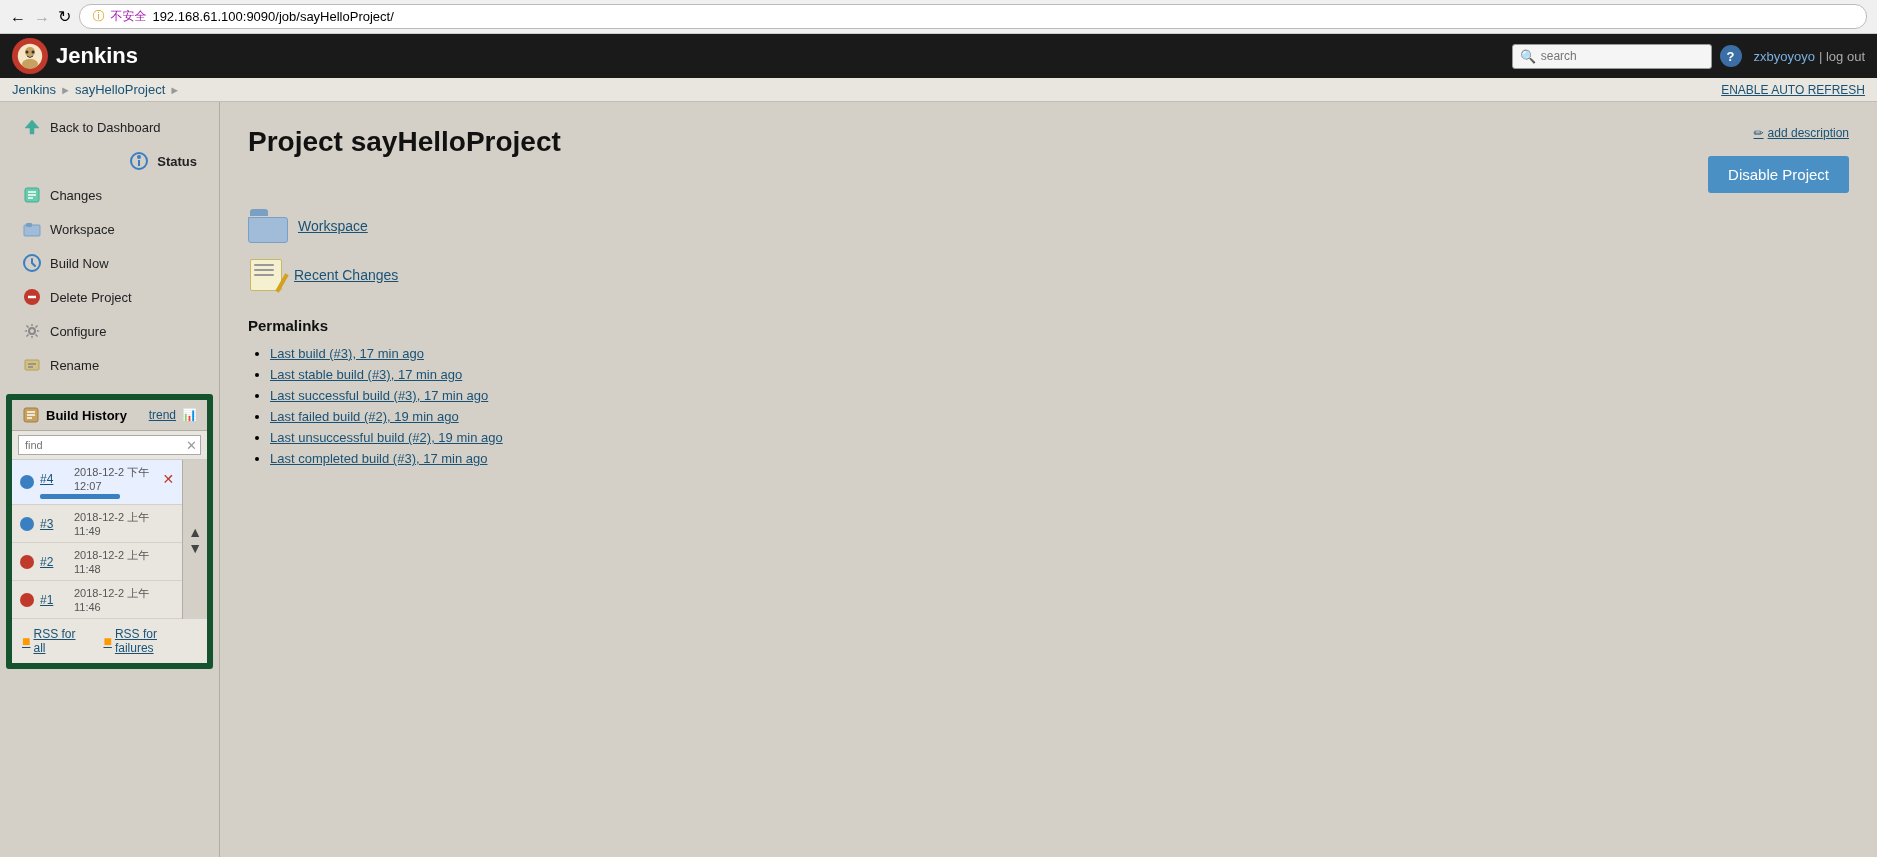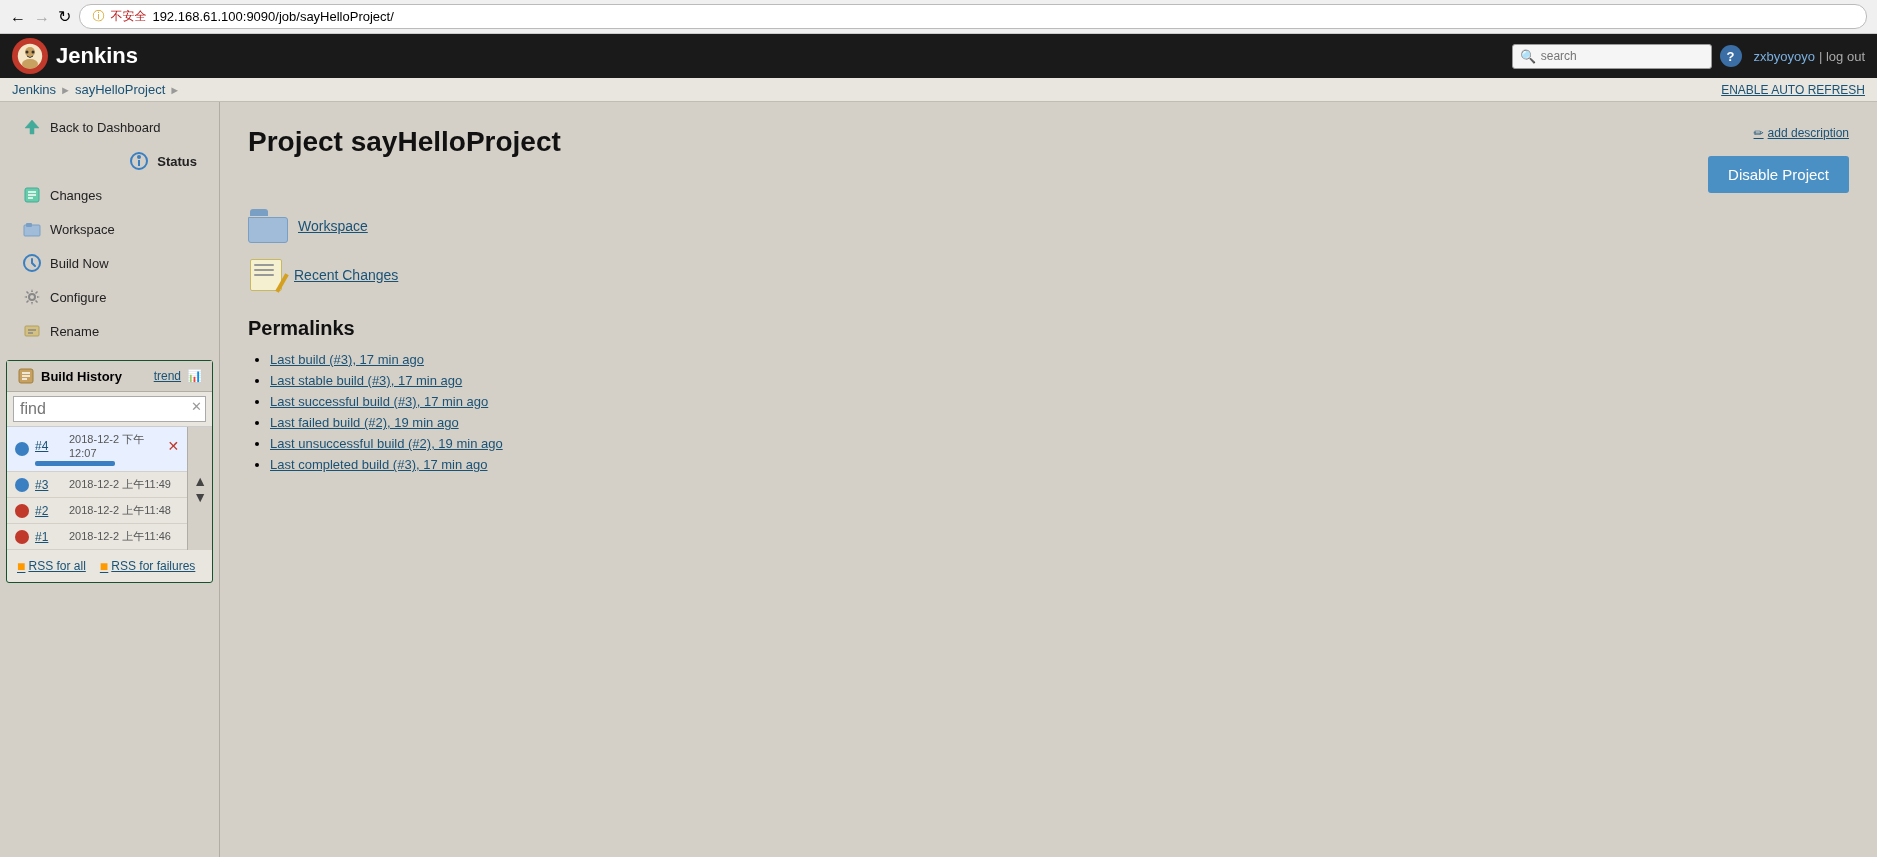--- a/index.html
+++ b/index.html
@@ -127,21 +127,21 @@
       display: flex;
       align-items: center;
       justify-content: center;
       flex-shrink: 0;
     }
 
     
     #build-history {
       margin: 12px 6px 0;
       background: #e8e6df;
-      border: 1px solid #14532d;
+      border: 6px solid #14532d;
       border-radius: 3px;
     }
     #build-history-header {
       background: #d4d0c8;
       border-bottom: 1px solid #b0ada5;
       padding: 6px 10px;
       display: flex;
       align-items: center;
       gap: 6px;
     }
@@ -158,21 +158,21 @@
     }
     #build-history-search {
       padding: 4px 6px;
       border-bottom: 1px solid #ccc;
       position: relative;
     }
     #build-history-search input {
       width: 100%;
       padding: 3px 20px 3px 6px;
       border: 1px solid #aaa;
-      font-size: 16px;
+      font-size: 11px;
       background: #fff;
       outline: none;
     }
     #build-history-search .clear-btn {
       position: absolute;
       right: 10px;
       top: 7px;
       cursor: pointer;
       color: #999;
       font-size: 13px;
@@ -323,21 +323,21 @@
     .notepad-icon .line {
       height: 2px;
       background: #999;
       margin-bottom: 3px;
       width: 20px;
       border-radius: 1px;
     }
 
     
     #permalinks-section h2 {
-      font-size: 20px;
+      font-size: 15px;
       font-weight: bold;
       margin-bottom: 12px;
       color: #111;
     }
     #permalinks-section ul {
       padding-left: 22px;
     }
     #permalinks-section ul li {
       margin-bottom: 6px;
     }
@@ -362,21 +362,21 @@
   </style>
 </head>
 <body>
 
 <div style="background:#f0f0f0; border-bottom:1px solid #ccc; padding:4px 10px; display:flex; align-items:center; gap:8px; font-size:13px;">
   <button style="background:none;border:none;cursor:pointer;font-size:16px;">←</button>
   <button style="background:none;border:none;cursor:pointer;font-size:16px;color:#aaa;">→</button>
   <button style="background:none;border:none;cursor:pointer;font-size:16px;">↻</button>
   <div style="flex:1; background:#fff; border:1px solid #bbb; border-radius:12px; padding:3px 12px; display:flex; align-items:center; gap:6px;">
     <span style="color:#d4a020; font-size:12px;">ⓘ</span>
-    <span style="color:#b91c1c; font-size:12px;">不安全</span>
+    <span style="color:#a21caf; font-size:12px;">不安全</span>
     <span style="color:#000000; font-size:13px;">192.168.61.100:9090/job/sayHelloProject/</span>
   </div>
 </div>
 
 <div id="topbar">
   <div class="logo">
     <div class="logo-icon">
       <svg width="28" height="28" viewBox="0 0 28 28">
         <circle cx="14" cy="14" r="13" fill="#f5e6c8" stroke="#c0392b" stroke-width="1.5"></circle>
         <circle cx="14" cy="10" r="5" fill="#c8a060"></circle>
@@ -456,20 +456,29 @@
     <a href="#" class="sidebar-item">
       <div class="sidebar-icon">
         <svg width="18" height="18" viewBox="0 0 18 18">
           <circle cx="9" cy="9" r="8" fill="none" stroke="#3a7fc1" stroke-width="2"></circle>
           <path d="M9 5 L9 9 L12 12" stroke="#3a7fc1" stroke-width="2" fill="none" stroke-linecap="round"></path>
         </svg>
       </div>
       <span>Build Now</span>
     </a>
 
+    <a href="#" class="sidebar-item">
+      <div class="sidebar-icon">
+        <svg width="18" height="18" viewBox="0 0 18 18">
+          <circle cx="9" cy="9" r="8" fill="#c0392b"></circle>
+          <line x1="5" y1="9" x2="13" y2="9" stroke="white" stroke-width="2.5"></line>
+        </svg>
+      </div>
+      <span>Delete Project</span>
+    </a>
 
     <a href="#" class="sidebar-item">
       <div class="sidebar-icon">
         <svg width="18" height="18" viewBox="0 0 18 18">
           <circle cx="9" cy="9" r="3" fill="none" stroke="#888" stroke-width="2"></circle>
           <path d="M9 1 L10 4 L8 4 Z M9 17 L10 14 L8 14 Z M1 9 L4 10 L4 8 Z M17 9 L14 10 L14 8 Z" fill="#888"></path>
           <path d="M3.5 3.5 L5.5 5.5 M14.5 14.5 L12.5 12.5 M14.5 3.5 L12.5 5.5 M3.5 14.5 L5.5 12.5" stroke="#888" stroke-width="1.5"></path>
         </svg>
       </div>
       <span>Configure</span>

